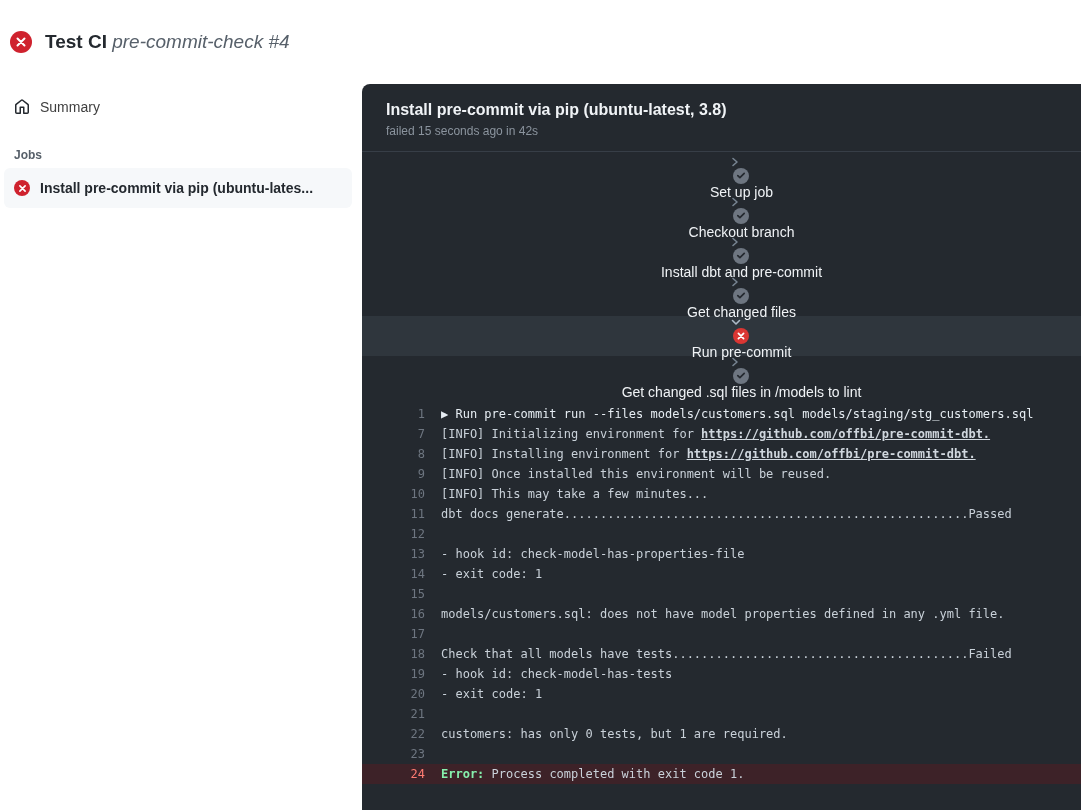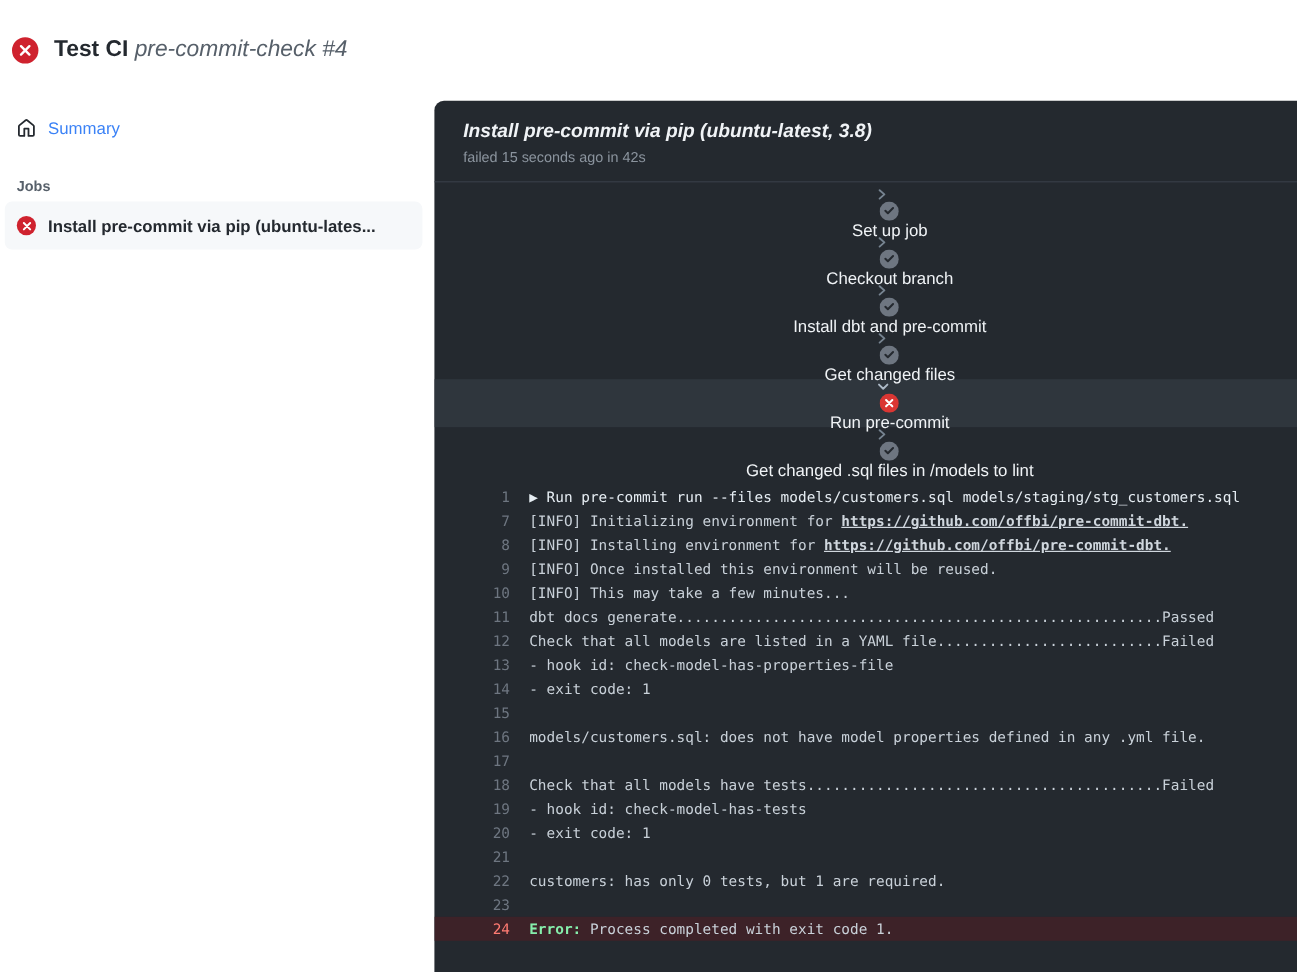--- a/index.html
+++ b/index.html
@@ -15,34 +15,34 @@
   .topbar-sub { font-weight:400; color:#57606a;font-style:italic; }
 
   
   .content { display:flex; height:726px; }
 
   
   .sidebar { width:362px; flex:none; padding:6px 10px 0 4px; }
   .summary-row { display:flex; align-items:center; height:34px; padding-left:10px;
     border-radius:6px; cursor:pointer; }
   .summary-row svg { flex:none; }
-  .summary-label { margin-left:10px; font-size:14px; color:#3b82f6; }
+  .summary-label { margin-left:10px; font-size:14px; color:#404040; }
   .jobs-heading { margin:24px 0 6px 10px; font-size:12px; font-weight:700; color:#57606a; }
   .job-item { display:flex; align-items:center; min-height:40px; padding:8px 10px;
     background:#f6f8fa; border-radius:6px; cursor:pointer;text-align:right; }
   .job-fail-icon { width:16px; height:16px; border-radius:50%; background:#cf222e; flex:none;
     display:flex; align-items:center; justify-content:center; }
   .job-label { margin-left:10px; font-size:14px; font-weight:600; color:#24292f;
     white-space:nowrap; overflow:hidden; }
 
   
   .panel { flex:1; background:#24292f; border-top-left-radius:8px; overflow:hidden;
     display:flex; flex-direction:column; }
   .panel-header { padding:17px 24px 13px 24px; border-bottom:1px solid #373e47; }
-  .panel-title { font-size:16px; font-weight:700; color:#f0f3f6;font-style:italic; }
+  .panel-title { font-size:16px; font-weight:700; color:#f0f3f6; }
   .panel-status { margin-top:5px; font-size:12px; color:#8b949e; }
 
   .steps { padding-top:4px; }
   .step { display:flex; align-items:center; height:40px; padding-left:28px; cursor:pointer;flex-direction:column; }
   .step.expanded { background:#2f363d; }
   .chev { width:12px; height:12px; flex:none; display:flex; align-items:center; }
   .step-icon { width:16px; height:16px; flex:none; margin-left:11px; }
   .step-label { margin-left:12px; font-size:14px; color:#f0f3f6; }
 
   
@@ -171,21 +171,21 @@
           <span class="step-label">Get changed .sql files in /models to lint</span>
         </div>
       </div>
     <div class="log" id="log">
         <div class="log-line"><span class="log-num">1</span><span class="log-text"><span class="seg-arrow">▶ </span><span class="seg-cmd">Run pre-commit run --files models/customers.sql models/staging/stg_customers.sql</span></span></div>
         <div class="log-line"><span class="log-num">7</span><span class="log-text"><span class="seg-p">[INFO] Initializing environment for </span><span class="seg-link">https://github.com/offbi/pre-commit-dbt.</span></span></div>
         <div class="log-line"><span class="log-num">8</span><span class="log-text"><span class="seg-p">[INFO] Installing environment for </span><span class="seg-link">https://github.com/offbi/pre-commit-dbt.</span></span></div>
         <div class="log-line"><span class="log-num">9</span><span class="log-text"><span class="seg-p">[INFO] Once installed this environment will be reused.</span></span></div>
         <div class="log-line"><span class="log-num">10</span><span class="log-text"><span class="seg-p">[INFO] This may take a few minutes...</span></span></div>
         <div class="log-line"><span class="log-num">11</span><span class="log-text"><span class="seg-p">dbt docs generate........................................................Passed</span></span></div>
-        <div class="log-line"><span class="log-num">12</span><span class="log-text"><span class="seg-p">Check that all models are listed in a YAML file..........................Failed</span></span></div>
+        <div class="log-line"><span class="log-num">12</span></div>
         <div class="log-line"><span class="log-num">13</span><span class="log-text"><span class="seg-p">- hook id: check-model-has-properties-file</span></span></div>
         <div class="log-line"><span class="log-num">14</span><span class="log-text"><span class="seg-p">- exit code: 1</span></span></div>
         <div class="log-line"><span class="log-num">15</span><span class="log-text"></span></div>
         <div class="log-line"><span class="log-num">16</span><span class="log-text"><span class="seg-p">models/customers.sql: does not have model properties defined in any .yml file.</span></span></div>
         <div class="log-line"><span class="log-num">17</span><span class="log-text"></span></div>
         <div class="log-line"><span class="log-num">18</span><span class="log-text"><span class="seg-p">Check that all models have tests.........................................Failed</span></span></div>
         <div class="log-line"><span class="log-num">19</span><span class="log-text"><span class="seg-p">- hook id: check-model-has-tests</span></span></div>
         <div class="log-line"><span class="log-num">20</span><span class="log-text"><span class="seg-p">- exit code: 1</span></span></div>
         <div class="log-line"><span class="log-num">21</span><span class="log-text"></span></div>
         <div class="log-line"><span class="log-num">22</span><span class="log-text"><span class="seg-p">customers: has only 0 tests, but 1 are required.</span></span></div>

